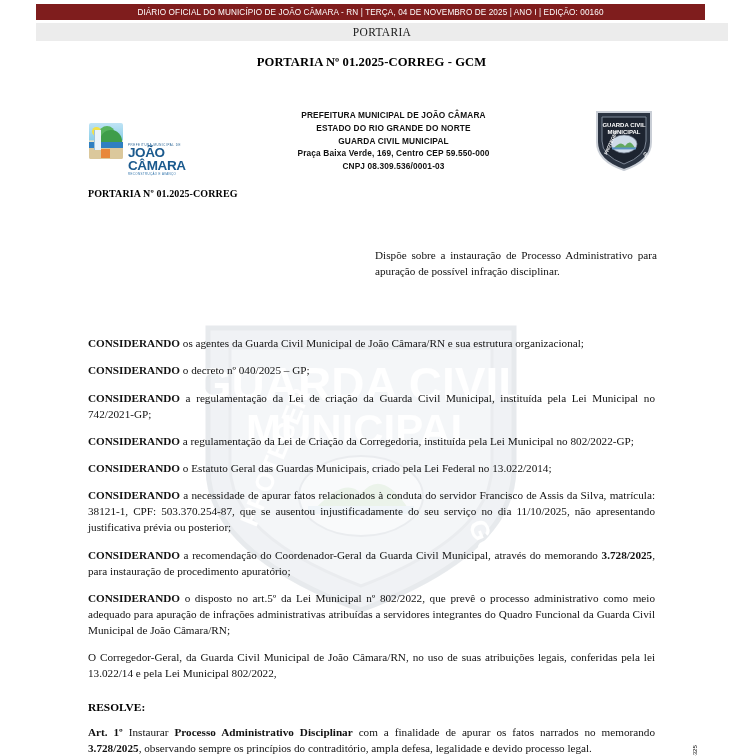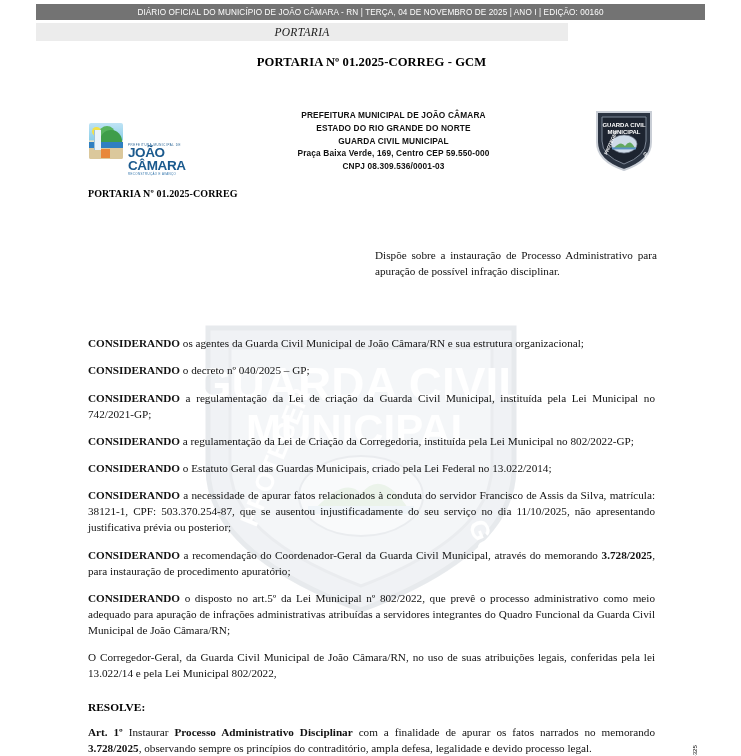--- a/index.html
+++ b/index.html
@@ -15,46 +15,45 @@
     width: 741px; height: 756px;
     background: #ffffff;
     overflow: hidden;
   }
 
   
   .gazette-banner {
     position: absolute;
     left: 36px; top: 4px;
     width: 669px; height: 16px;
-    background: #737373;
+    background: #7f1d1d;
     color: #ffffff;
     font-family: "Liberation Sans", sans-serif;
     font-size: 8.2px;
     font-weight: 400;
     letter-spacing: 0.1px;
     display: flex;
     align-items: center;
     justify-content: center;
     white-space: nowrap;
   }
 
   
   .section-band {
     position: absolute;
     left: 36px; top: 23px;
-    width: 532px; height: 18px;
+    width: 692px; height: 18px;
     background: #ececec;
     color: #1a1a1a;
     font-family: "Liberation Serif", serif;
     font-size: 11.5px;
     display: flex;
     align-items: center;
     justify-content: center;
     letter-spacing: 0.3px;
-    font-style: italic;
   }
 
   
   .doc {
     position: absolute;
     left: 0; top: 41px;
     width: 741px;
     height: 596px;
     padding: 0 86px 0 88px;
   }

